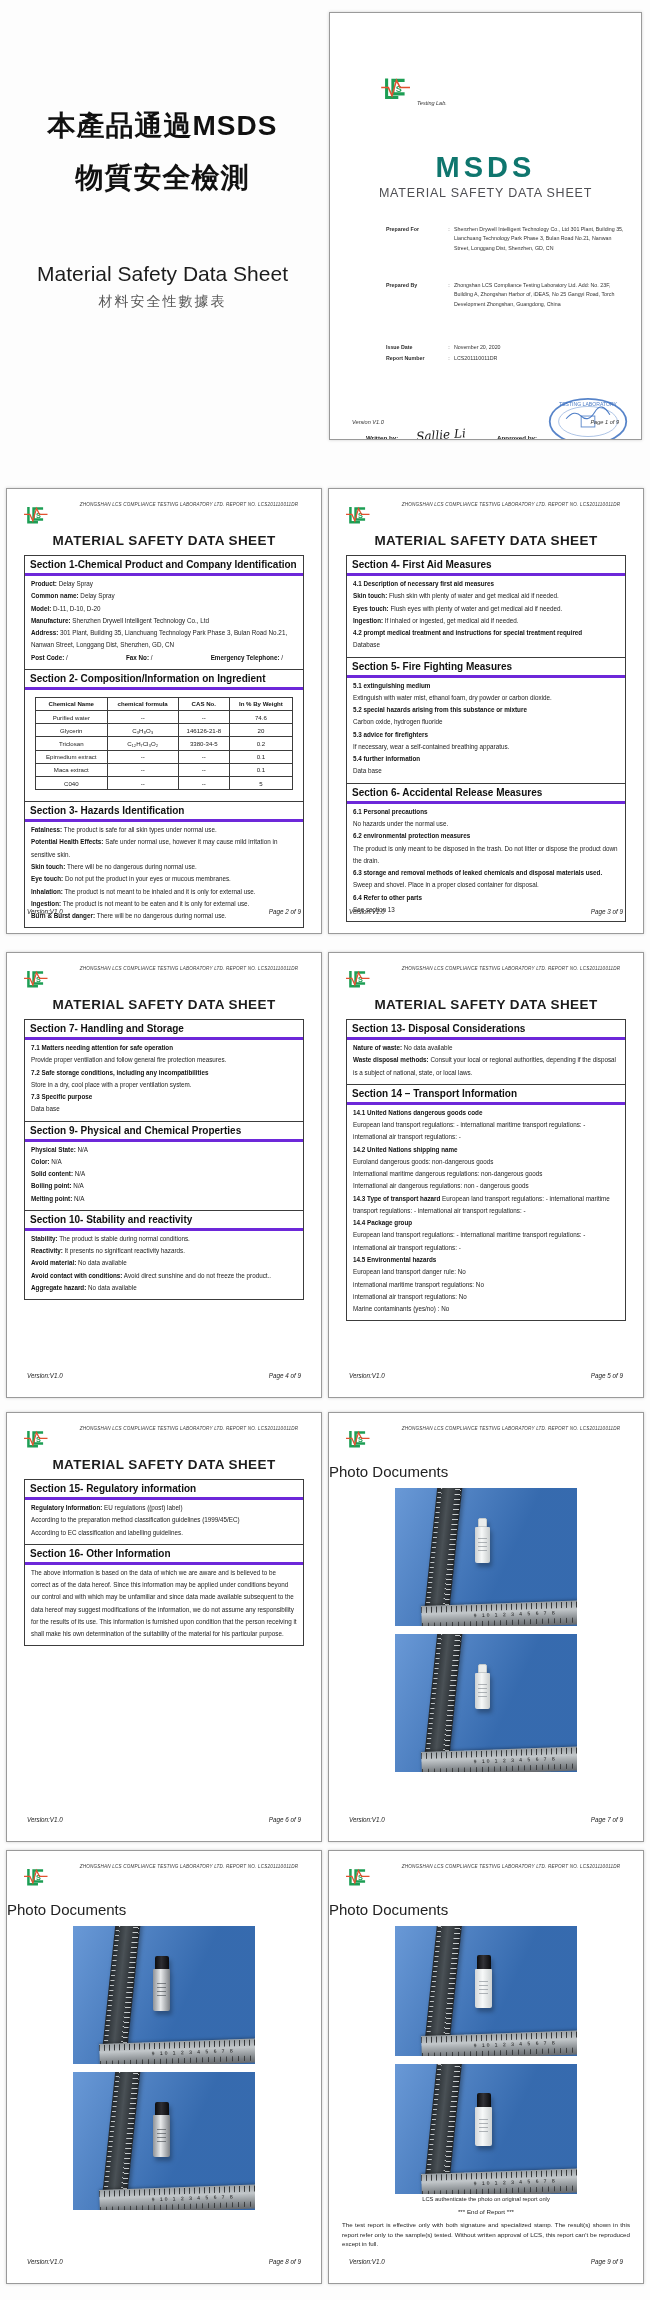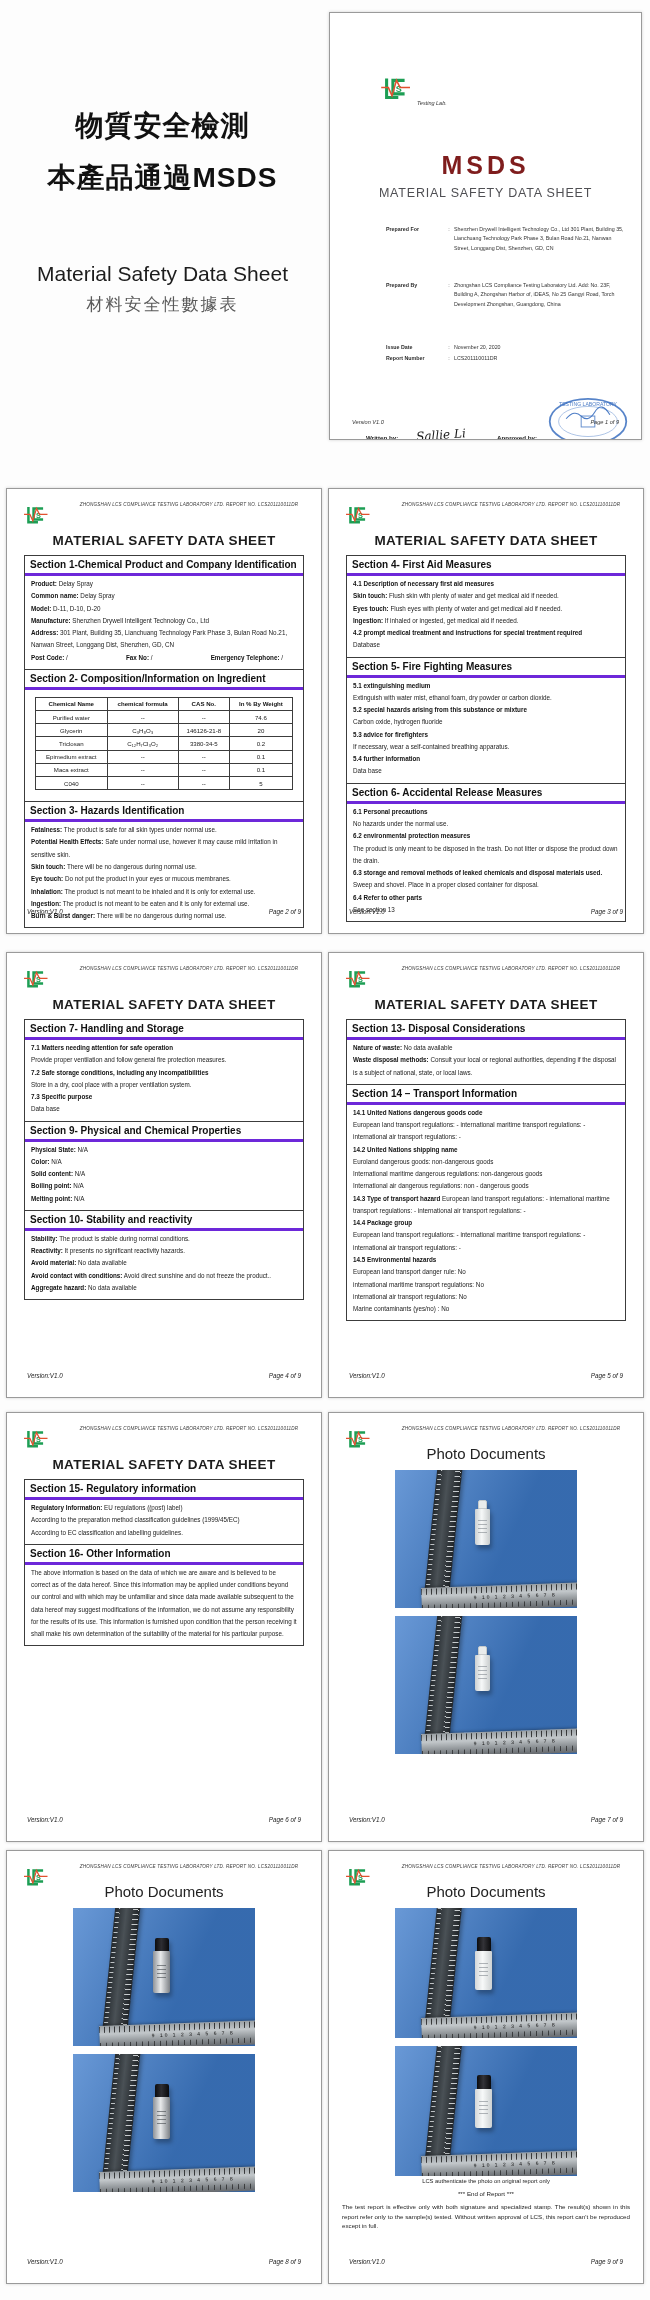--- a/index.html
+++ b/index.html
@@ -6,28 +6,28 @@
     --logo-green:#1d9e54; --logo-red:#e2502f; --stamp-blue:#3a6fc0; --photo-blue:#3f7ccb;
   }
   *{box-sizing:border-box;margin:0;padding:0;}
   body{margin:0;background:#fff;font-family:"Liberation Sans",sans-serif;}
   .screen{position:relative;width:650px;height:2300px;background:#fdfdfd;overflow:hidden;}
 
   
   .intro{position:absolute;left:0;top:0;width:325px;height:445px;text-align:center;padding-top:100px;}
   .intro-h div{font-size:28px;font-weight:bold;color:#111;line-height:52px;letter-spacing:1px;}
   .intro-sub-en{margin-top:58px;font-size:21px;font-weight:400;color:#1c1c1c;}
-  .intro-sub-zh{margin-top:7px;font-size:17px;color:#5a5a5a;letter-spacing:2px;}
+  .intro-sub-zh{margin-top:7px;font-size:14px;color:#5a5a5a;letter-spacing:2px;}
 
   
   .page{position:absolute;background:#fff;border:1px solid #9a9a9a;box-shadow:0 0 3px rgba(0,0,0,.18);overflow:hidden;}
   .phead{margin-top:13px;padding:0 14px 0 64px;text-align:center;font-size:4.6px;font-style:italic;color:#3a3a3a;letter-spacing:.2px;}
   .plogo{position:absolute;left:16px;top:15px;}
   .ptitle{margin-top:26px;text-align:center;font-size:13.5px;font-weight:bold;color:#1c1c1c;letter-spacing:.4px;}
-  .photo-title{margin-top:14px;text-align:center;font-size:15px;font-weight:500;color:#222;}
+  .photo-title{margin-top:32px;font-size:15px;font-weight:500;color:#222;}
   .pfoot{position:absolute;bottom:18px;left:20px;right:20px;display:flex;justify-content:space-between;font-size:6.3px;font-style:italic;color:#222;}
 
   
   .sections{margin:8px 17px 0 17px;}
   .section{border:1px solid #3c3c3c;margin-top:-1px;}
   .sec-head{font-size:10px;font-weight:bold;color:#111;padding:3px 5px;border-bottom:3px solid #6d28d9;}
   .sec-body{padding:2px 6px 5px 6px;}
   .line{font-size:6.3px;line-height:1.95;color:#222;}
   .line b{color:#111;}
   .cols{display:flex;justify-content:space-between;padding-right:14px;}
@@ -66,43 +66,43 @@
   .white-bottle-black-cap .cap{width:14px;height:14px;background:linear-gradient(90deg,#0c0c0e,#333338 45%,#0a0a0c);}
   .white-bottle-black-cap .bbody{width:17px;height:39px;background:linear-gradient(90deg,#d3d6d7,#f7f9f9 45%,#cdd1d2);}
   .photo-note{margin-top:2px;text-align:center;font-size:5.8px;color:#222;}
   .end-report{margin-top:6px;text-align:center;font-size:6.2px;color:#222;}
   .disclaimer{margin:5px 13px 0 13px;font-size:6.2px;line-height:1.55;color:#222;text-align:justify;}
 
   
   .cover{left:329px;top:12px;width:313px;height:428px;}
   .cover-logo-row{position:absolute;left:50px;top:62px;display:flex;align-items:flex-end;gap:4px;}
   .logo-cap{font-size:5.5px;font-style:italic;color:#333;}
-  .cover-title{position:absolute;top:138px;left:0;right:0;text-align:center;font-size:25px;font-weight:bold;color:#7f1d1d;letter-spacing:4px;}
+  .cover-title{position:absolute;top:138px;left:0;right:0;text-align:center;font-size:29px;font-weight:bold;color:#0f766e;letter-spacing:4px;}
   .cover-sub{position:absolute;top:173px;left:0;right:0;text-align:center;font-size:12.5px;color:#4f4f53;letter-spacing:.8px;}
   .cfield{position:absolute;left:56px;display:grid;grid-template-columns:58px 10px 170px;font-size:5.3px;line-height:1.75;color:#333;}
   .cfield .clab{font-weight:bold;color:#2e2e2e;}
   .cfield .csep{text-align:center;}
   .sig-row{position:absolute;left:36px;right:20px;top:378px;display:flex;align-items:flex-end;font-size:6.2px;color:#222;}
   .sig-label{font-weight:bold;}
   .sig-line{width:78px;border-bottom:1px solid #555;margin-left:4px;text-align:center;}
   .signature{display:inline-block;font-size:12px;font-style:italic;transform:rotate(-4deg) translateY(2px);color:#1b1b1b;font-family:"DejaVu Serif",serif;}
   .sig-gap{flex:1;}
   .stamp-wrap{position:relative;width:84px;height:50px;}
   .stamp{position:absolute;right:-8px;bottom:-8px;}
   .cover-foot{position:absolute;bottom:14px;left:22px;right:22px;display:flex;justify-content:space-between;font-size:5.6px;font-style:italic;color:#333;}
 </style>
 </head>
 <body>
 
 <div class="screen">
 
   <div class="intro">
     <div class="intro-h">
+      <div>本產品通過MSDS</div>
       <div>物質安全檢測</div>
-      <div>本產品通過MSDS</div>
     </div>
     <div class="intro-sub-en">Material Safety Data Sheet</div>
     <div class="intro-sub-zh">材料安全性數據表</div>
   </div>
 
   <div class="page cover">
     <div class="cover-logo-row">
       <span class="cover-logo" id="cover-logo"><svg viewBox="0 0 36 30" width="33" height="27">
 <path d="M7 4 v21 h13" fill="none" stroke="var(--logo-green)" stroke-width="3.4"></path>
 <path d="M27 6 h-13 v15 h13" fill="none" stroke="var(--logo-green)" stroke-width="3.4"></path>

